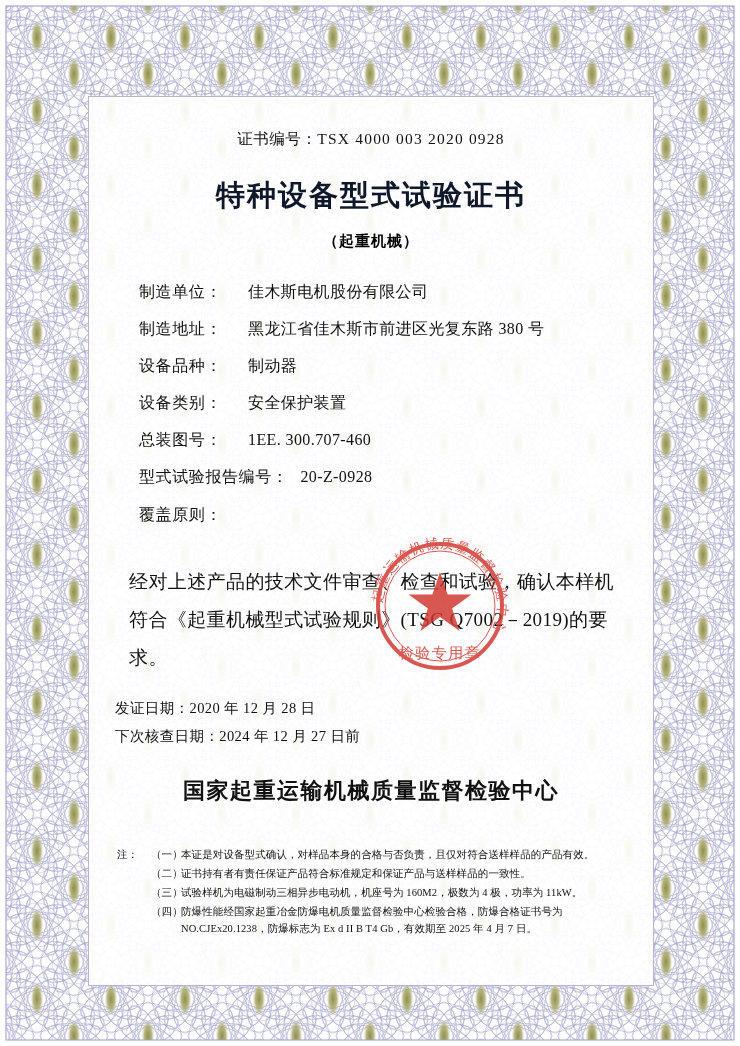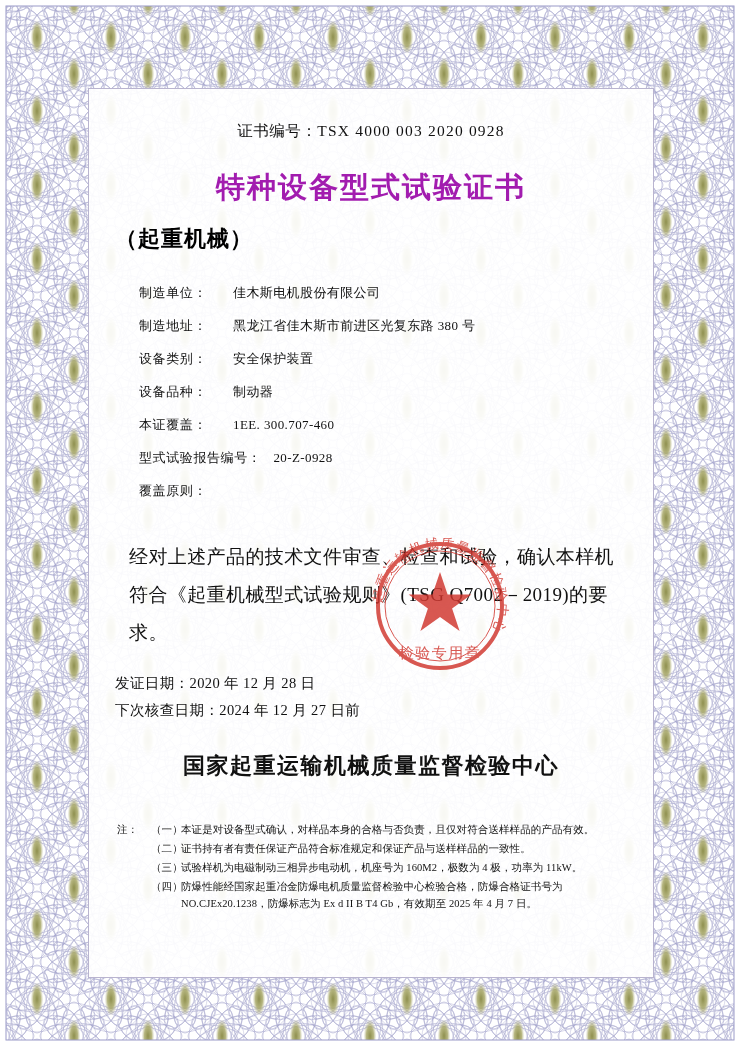--- a/index.html
+++ b/index.html
@@ -27,21 +27,21 @@
     position: absolute;
     inset: 0;
     width: 740px;
     height: 1046px;
   }
 
   
   #content-panel {
     position: absolute;
     left: 88px;
-    top: 88px;
+    top: 96px;
     width: 566px;
     height: 890px;
     background: rgba(255,255,255,0.93);
     border: 1px solid #b9b4cf;
     box-sizing: border-box;
     padding: 18px 26px 10px 26px;
   }
 
   .cert-number-line {
     text-align: center;
@@ -55,39 +55,40 @@
     letter-spacing: 1.2px;
   }
 
   .main-title {
     text-align: center;
     font-size: 29px;
     font-weight: bold;
     letter-spacing: 2px;
     margin-top: 26px;
     margin-bottom: 0;
-    color: #a21caf;
+    color: #0f172a;
   }
   .sub-title {
-    font-size: 22px;
+    text-align: center;
+    font-size: 15px;
     font-weight: bold;
     letter-spacing: 1px;
     margin-top: 16px;
     margin-bottom: 0;
     color: #000;
   }
 
   .fields {
     margin-top: 30px;
     padding-left: 24px;
   }
   .field-row {
     display: flex;
     align-items: baseline;
-    font-size: 13px;
+    font-size: 16px;
     margin-bottom: 15.5px;
     line-height: 1.35;
   }
   .field-label {
     white-space: nowrap;
     letter-spacing: 0.6px;
   }
   .field-value {
     margin-left: 26px;
     letter-spacing: 0.4px;
@@ -220,29 +221,29 @@
     <div class="fields">
       <div class="field-row">
         <span class="field-label">制造单位：</span>
         <span class="field-value">佳木斯电机股份有限公司</span>
       </div>
       <div class="field-row">
         <span class="field-label">制造地址：</span>
         <span class="field-value">黑龙江省佳木斯市前进区光复东路 380 号</span>
       </div>
       <div class="field-row">
+        <span class="field-label">设备品种：</span>
+        <span class="field-value">制动器</span>
+      </div>
+      <div class="field-row">
         <span class="field-label">设备类别：</span>
         <span class="field-value">安全保护装置</span>
       </div>
       <div class="field-row">
-        <span class="field-label">设备品种：</span>
-        <span class="field-value">制动器</span>
-      </div>
-      <div class="field-row">
-        <span class="field-label">本证覆盖：</span>
+        <span class="field-label">总装图号：</span>
         <span class="field-value">1EE. 300.707-460</span>
       </div>
       <div class="field-row wide">
         <span class="field-label">型式试验报告编号：</span>
         <span class="field-value">20-Z-0928</span>
       </div>
       <div class="field-row wide">
         <span class="field-label">覆盖原则：</span>
       </div>
     </div>

